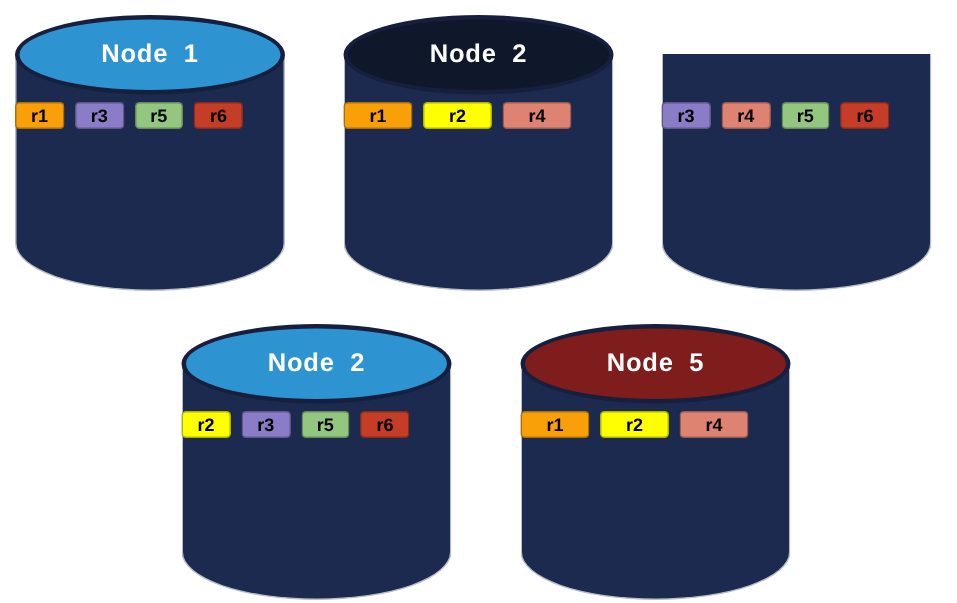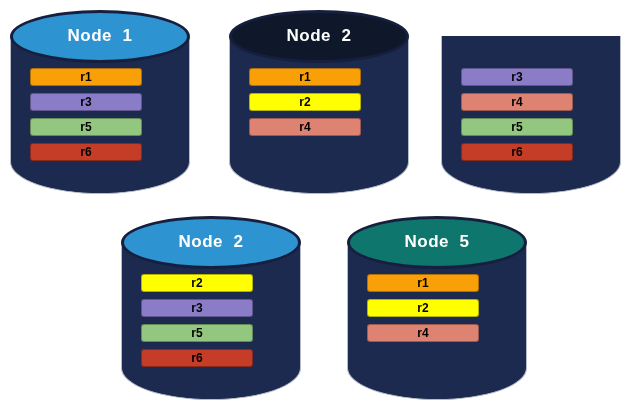--- a/index.html
+++ b/index.html
@@ -52,21 +52,21 @@
     letter-spacing: 0.5px;
     white-space: pre;
     margin-top: -2px;
   }
   .bars {
     position: absolute;
     top: 58px;
     left: 0;
     width: 152px;
     display: flex;
-    flex-direction: column;
+    flex-direction: row;
     align-items: center;
     gap: 7px;
     z-index: 3;
   }
   .bar {
     width: 112px;
     height: 18px;
     box-sizing: border-box;
     border: 1px solid rgba(0,0,0,0.30);
     border-radius: 3px;
@@ -119,21 +119,21 @@
       </div>
       <div class="bars">
         <div class="bar" style="background: rgb(255, 255, 0); color: rgb(0, 0, 0);">r2</div>
         <div class="bar" style="background: rgb(139, 124, 199); color: rgb(0, 0, 0);">r3</div>
         <div class="bar" style="background: rgb(147, 198, 127); color: rgb(0, 0, 0);">r5</div>
         <div class="bar" style="background: rgb(197, 60, 39); color: rgb(0, 0, 0);">r6</div>
       </div>
     </div>
     <div class="cyl" style="left: 347px; top: 216px;">
       <div class="cyl-body" style="background: rgb(27, 42, 78); border-color: rgb(182, 188, 200);"></div>
-      <div class="cyl-top" style="background: #0f766e; border-color: rgb(22, 32, 62);">
+      <div class="cyl-top" style="background: #7f1d1d; border-color: rgb(22, 32, 62);">
         <span class="cyl-title" style="color: rgb(255, 255, 255);">Node  5</span>
       </div>
       <div class="bars">
         <div class="bar" style="background: rgb(249, 160, 9); color: rgb(0, 0, 0);">r1</div>
         <div class="bar" style="background: rgb(255, 255, 0); color: rgb(0, 0, 0);">r2</div>
         <div class="bar" style="background: rgb(222, 131, 114); color: rgb(0, 0, 0);">r4</div>
       </div>
     </div>
   </div>
 

